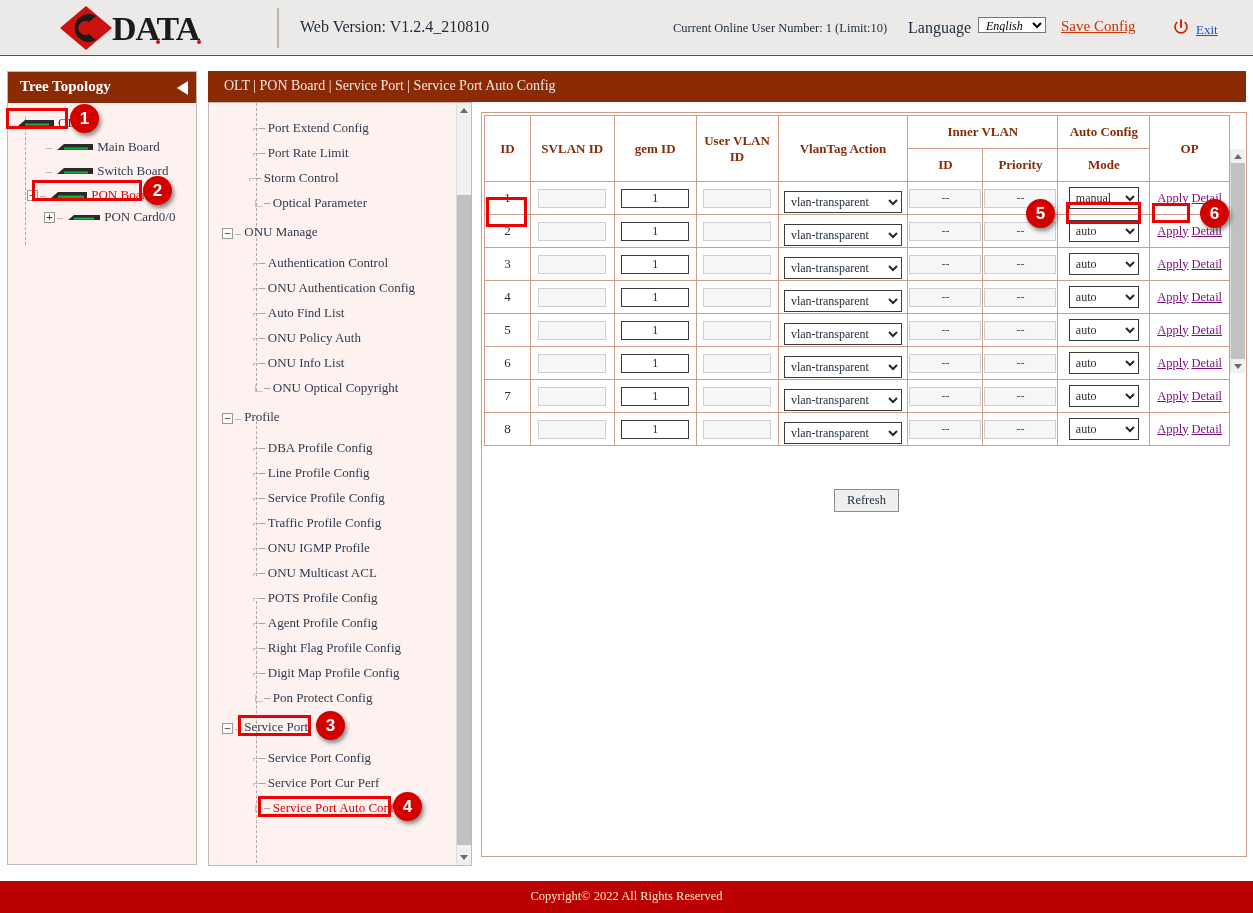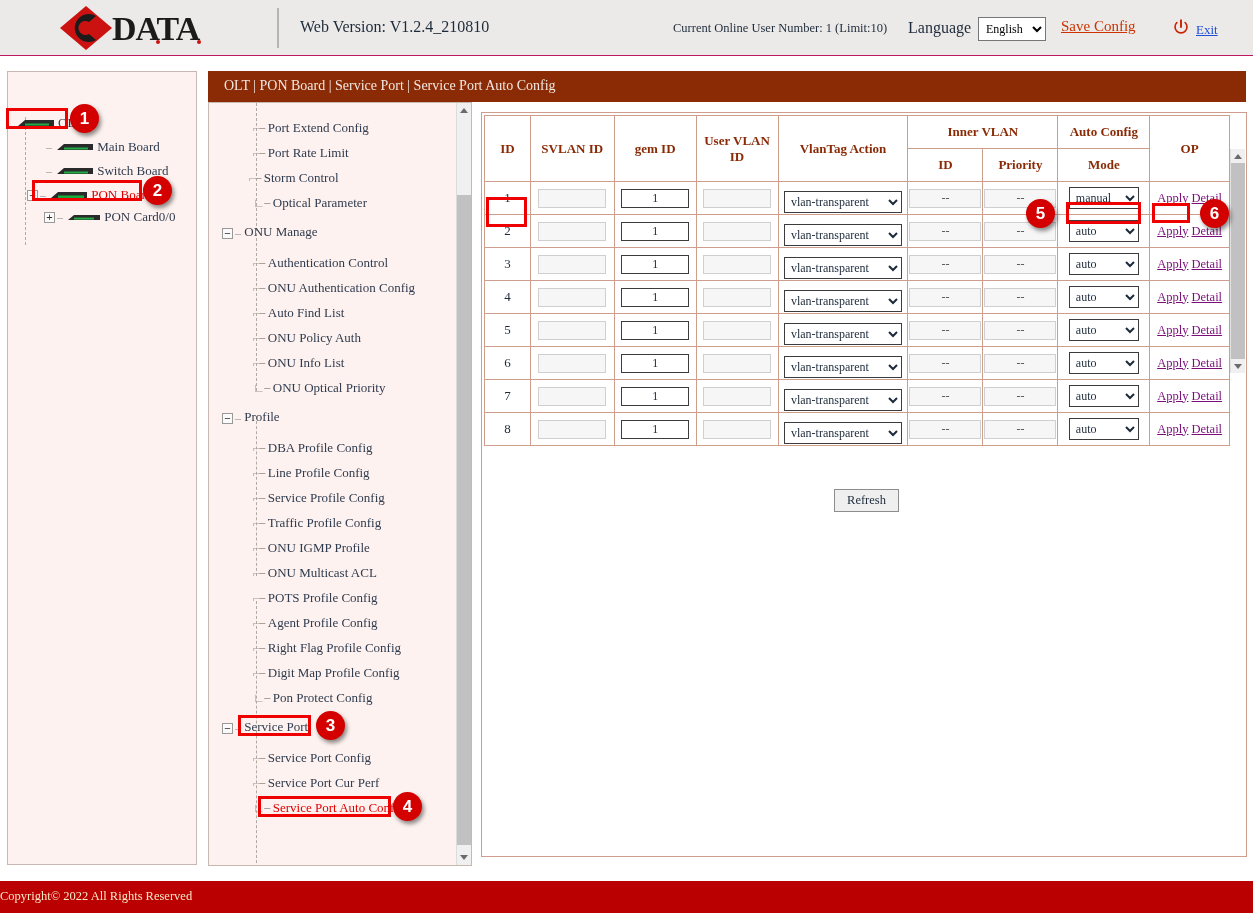--- a/index.html
+++ b/index.html
@@ -28,24 +28,25 @@
     font-size:16px; color:#1d2a3a; font-family:"Liberation Serif", serif;
   }
   .online-users {
     position:absolute; left:673px; top:21px;
     font-size:12.5px; color:#1d2a3a;
   }
   .lang-label {
     position:absolute; left:908px; top:19px; font-size:16px; color:#1d2a3a;
   }
   .lang-select {
-    position:absolute; left:978px; top:17px; width:68px; height:24px;
+    position:absolute; left:978px; top:17px; width:68px; height:16px;
     font-size:12px; font-family:"Liberation Serif", serif;
     border:1px solid #767676; background:#fff; color:#000;
     padding-left:3px;
+    font-style:italic;
   }
   .save-config {
     position:absolute; left:1061px; top:18px;
     font-size:15px; color:#cc3300; text-decoration:underline; cursor:pointer;
   }
   .power-icon {
     position:absolute; left:1172px; top:18px; width:18px; height:18px;
   }
   .exit-link {
     position:absolute; left:1196px; top:22px;
@@ -176,21 +177,21 @@
     font-size:12.5px; font-family:"Liberation Serif", serif; color:#1d2a3a;
     cursor:pointer;
   }
 
   
   .footer {
     position:absolute; left:0; bottom:0; width:1253px; height:32px;
     background:#ba0000;
   }
   .footer-text {
-    position:absolute; left:0; top:8px; width:1253px; 
+    position:absolute; left:0; top:8px; width:1253px; text-align:center;
     font-size:12.5px; color:#f7e9c8;
   }
 
   
   .hl-box {
     position:absolute; border:3px solid #ee0000; box-sizing:border-box;
     pointer-events:none;
   }
   .badge {
     position:absolute; border-radius:50%; background:#d40000; color:#fff;
@@ -224,20 +225,24 @@
     </select>
     <a class="save-config">Save Config</a>
     <svg class="power-icon" viewBox="0 0 24 24">
       <path d="M12 3 L12 12" stroke="#cc2200" stroke-width="2.6" fill="none" stroke-linecap="round"></path>
       <path d="M6.5 6 A8 8 0 1 0 17.5 6" stroke="#cc2200" stroke-width="2.2" fill="none" stroke-linecap="round"></path>
     </svg>
     <a class="exit-link">Exit</a>
   </div>
 
   <div class="tree-panel">
+    <div class="tree-hdr">
+      <div class="tree-hdr-title">Tree Topology</div>
+      <div class="collapse-arrow"></div>
+    </div>
     <div class="tree-body">
       <div class="vline" style="left:17px; top:14px; height:128px;"></div>
 
       <div class="tnode" style="left:8px; top:11px;">
         <svg class="dev-ico" width="40" height="12" viewBox="0 0 40 12">
           <path d="M2,9 L9,3 L38,3 L38,9 Z" fill="#2a2a2a"></path>
           <rect x="9" y="6.5" width="24" height="2" fill="#22aa44"></rect>
         </svg><span class="lbl">OLT</span>
       </div>
 
@@ -291,21 +296,21 @@
       <div class="mitem" style="left:40px; top:67px;"><span class="leafmark">⌐--</span><span>Storm Control</span></div>
       <div class="mitem" style="left:44px; top:92px;"><span class="leafmark">∟--</span><span>Optical Parameter</span></div>
 
       <div class="mgroup" style="left:13px; top:121px;"><span class="expander">−</span><span class="dash">–</span> <span>ONU Manage</span></div>
 
       <div class="mitem" style="left:44px; top:152px;"><span class="leafmark">⌐--</span><span>Authentication Control</span></div>
       <div class="mitem" style="left:44px; top:177px;"><span class="leafmark">⌐--</span><span>ONU Authentication Config</span></div>
       <div class="mitem" style="left:44px; top:202px;"><span class="leafmark">⌐--</span><span>Auto Find List</span></div>
       <div class="mitem" style="left:44px; top:227px;"><span class="leafmark">⌐--</span><span>ONU Policy Auth</span></div>
       <div class="mitem" style="left:44px; top:252px;"><span class="leafmark">⌐--</span><span>ONU Info List</span></div>
-      <div class="mitem" style="left:44px; top:277px;"><span class="leafmark">∟--</span><span>ONU Optical Priority</span></div>
+      <div class="mitem" style="left:44px; top:277px;"><span class="leafmark">∟--</span><span>ONU Optical Copyright</span></div>
 
       <div class="mgroup" style="left:13px; top:306px;"><span class="expander">−</span><span class="dash">–</span> <span>Profile</span></div>
 
       <div class="mitem" style="left:44px; top:337px;"><span class="leafmark">⌐--</span><span>DBA Profile Config</span></div>
       <div class="mitem" style="left:44px; top:362px;"><span class="leafmark">⌐--</span><span>Line Profile Config</span></div>
       <div class="mitem" style="left:44px; top:387px;"><span class="leafmark">⌐--</span><span>Service Profile Config</span></div>
       <div class="mitem" style="left:44px; top:412px;"><span class="leafmark">⌐--</span><span>Traffic Profile Config</span></div>
       <div class="mitem" style="left:44px; top:437px;"><span class="leafmark">⌐--</span><span>ONU IGMP Profile</span></div>
       <div class="mitem" style="left:44px; top:462px;"><span class="leafmark">⌐--</span><span>ONU Multicast ACL</span></div>
       <div class="mitem" style="left:44px; top:487px;"><span class="leafmark">⌐--</span><span>POTS Profile Config</span></div>

